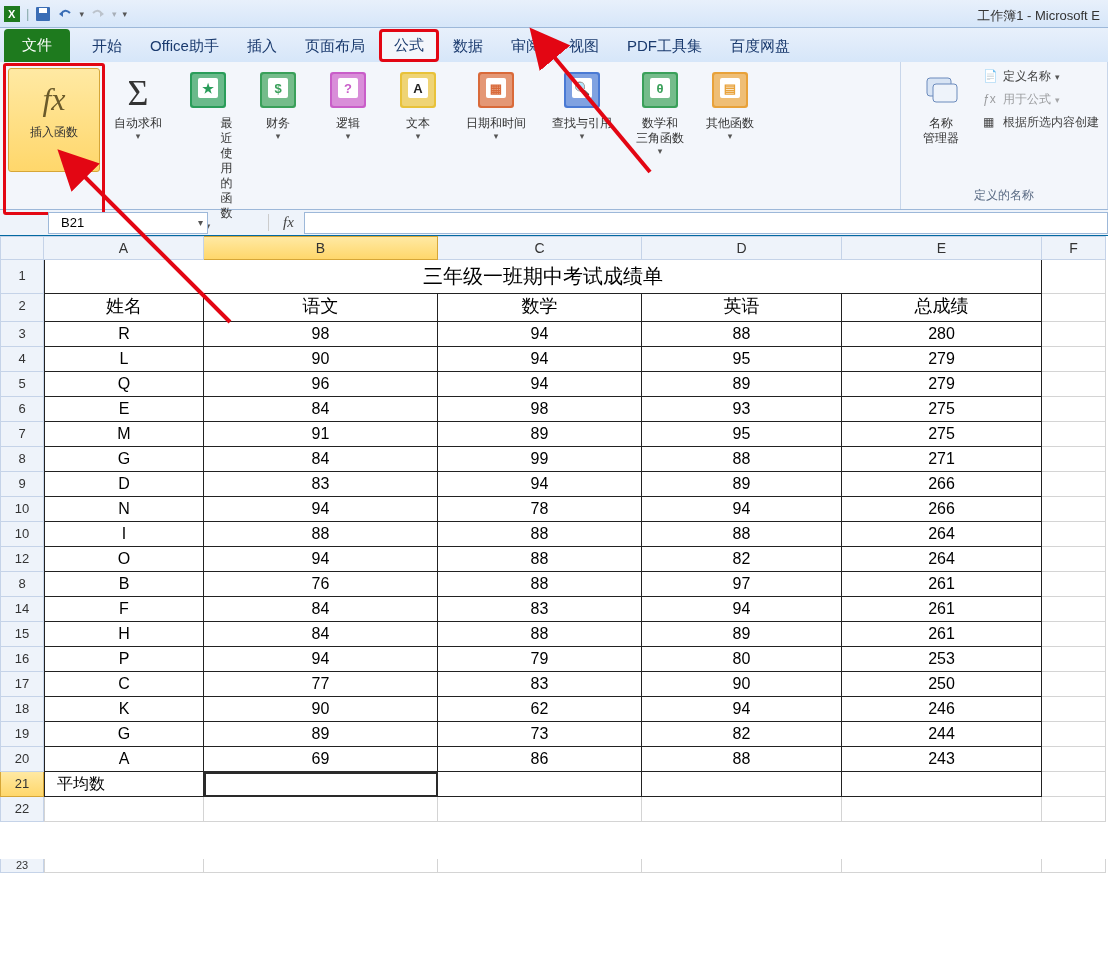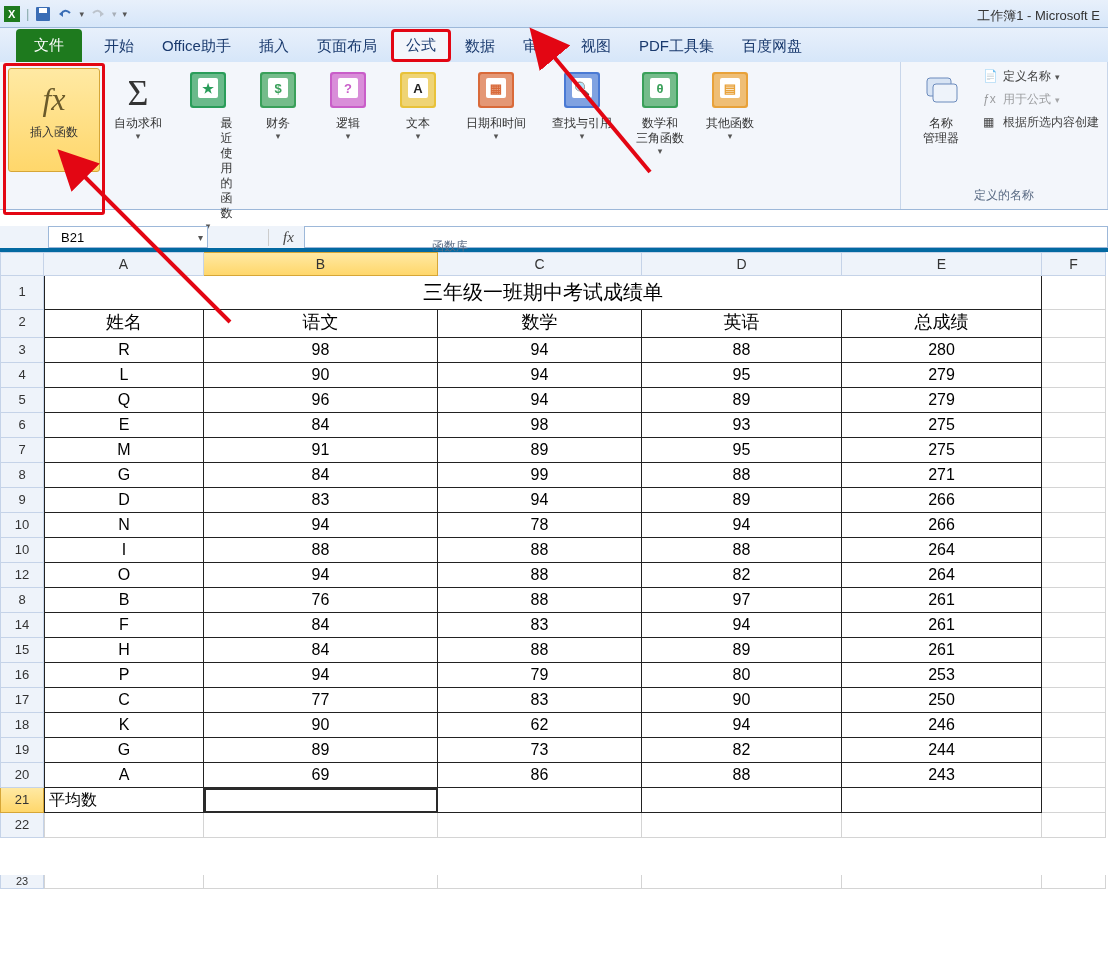--- a/index.html
+++ b/index.html
@@ -5,21 +5,21 @@
 * { box-sizing: border-box; margin: 0; padding: 0; }
 body { font-family: "Microsoft YaHei", Arial, sans-serif; font-size: 13px; background: #fff; overflow: hidden; }
 
 
 .titlebar { height: 28px; background: linear-gradient(#e8f0fb,#d6e6f9); display:flex; align-items:center; padding:0 4px; border-bottom:1px solid #9db8d9; position:relative;}
 .titlebar .qat { display:flex; gap:6px; align-items:center;}
 .titlebar .qat .ico { width:16px; height:16px; display:inline-block;}
 .titlebar .title-text { position:absolute; right:8px; top:7px; font-size:13px; color:#333;}
 
 
-.tabs { height:34px; display:flex; align-items:flex-end; background:linear-gradient(#e8f0fb,#d6e6f9); padding-left:16px;}
+.tabs { height:34px; display:flex; align-items:flex-end; background:linear-gradient(#e8f0fb,#d6e6f9); padding-left:4px;}
 .tab { padding:6px 14px 6px 14px; font-size:15px; color:#1a3a6e; cursor:pointer; border-top-left-radius:4px; border-top-right-radius:4px;}
 .tab.file { background:#1e7a1e; color:#fff; padding:7px 18px; margin-right:8px;}
 .tab.active { background:#f3f6fb; border:1px solid #9db8d9; border-bottom:none;}
 .tab.highlighted { border:3px solid #e30613; border-radius:4px; padding:4px 12px;}
 
 
 .ribbon { height:148px; background:#f3f6fb; border-bottom:1px solid #9db8d9; display:flex;}
 .ribbon-group { border-right:1px solid #c8d6ea; padding:6px 8px 2px 8px; display:flex; flex-direction:column; justify-content:space-between;}
 .ribbon-row { display:flex; gap:6px; align-items:flex-start;}
 .rbtn { display:flex; flex-direction:column; align-items:center; justify-content:flex-start; width:64px; text-align:center; font-size:12px; color:#333; cursor:pointer; padding:4px 2px;}
@@ -33,21 +33,21 @@
 .defnames { flex-direction:row; gap:8px;}
 .defcol { display:flex; flex-direction:column; gap:6px; font-size:12px; color:#444;}
 .defcol .line { display:flex; align-items:center; gap:4px;}
 .defcol .smico { width:16px; height:16px; display:inline-block;}
 
 
 .arrow { position:absolute; pointer-events:none; z-index:100;}
 .arrow svg { overflow:visible;}
 
 
-.fbar { height:26px; background:#eef3fa; border-bottom:4px solid #0369a1; display:flex; align-items:center;margin-top:16px;}
+.fbar { height:26px; background:#eef3fa; border-bottom:1px solid #0369a1; display:flex; align-items:center;}
 .namebox { height:22px; width:160px; margin-left:48px; background:#fff; border:1px solid #9db8d9; display:flex; align-items:center; padding-left:12px; font-size:13px; position:relative;}
 .namebox .dd-arrow { position:absolute; right:4px; font-size:10px; color:#555;}
 .fx-icon-bar { width:32px; text-align:center; font-style:italic; font-family:"Times New Roman",serif; font-size:15px; color:#444; border-left:1px solid #ccc; margin-left:60px; padding-left:8px;}
 .formula-input { flex:1; height:22px; background:#fff; border:1px solid #9db8d9; margin-left:4px;}
 
 
 .grid-wrap { position:relative; }
 .colhdr-row { display:flex; height:24px;}
 .corner { width:44px; background:#eef3fa; border:1px solid #c5d3e8;}
 .colhdr { background:#eef3fa; border:1px solid #c5d3e8; border-left:none; text-align:center; line-height:22px; font-size:14px; color:#333;}
@@ -423,21 +423,21 @@
         <div class="cell colB">69</div>
         <div class="cell colC">86</div>
         <div class="cell colD">88</div>
         <div class="cell colE">243</div>
         <div class="cell nobord colF"></div>
       </div>
     </div>
 
   <div class="data-row r21">
     <div class="rowhdr sel">21</div>
-    <div class="cell first colA" style="text-align:left; padding-left:4px;">平均数</div>
+    <div class="cell first colA" style="text-align:left; padding-left:12px;">平均数</div>
     <div class="cell colB sel-cell"></div>
     <div class="cell colC"></div>
     <div class="cell colD"></div>
     <div class="cell colE"></div>
     <div class="cell nobord colF"></div>
   </div>
 
   <div class="data-row">
     <div class="rowhdr">22</div>
     <div class="cell nobord first colA"></div>

